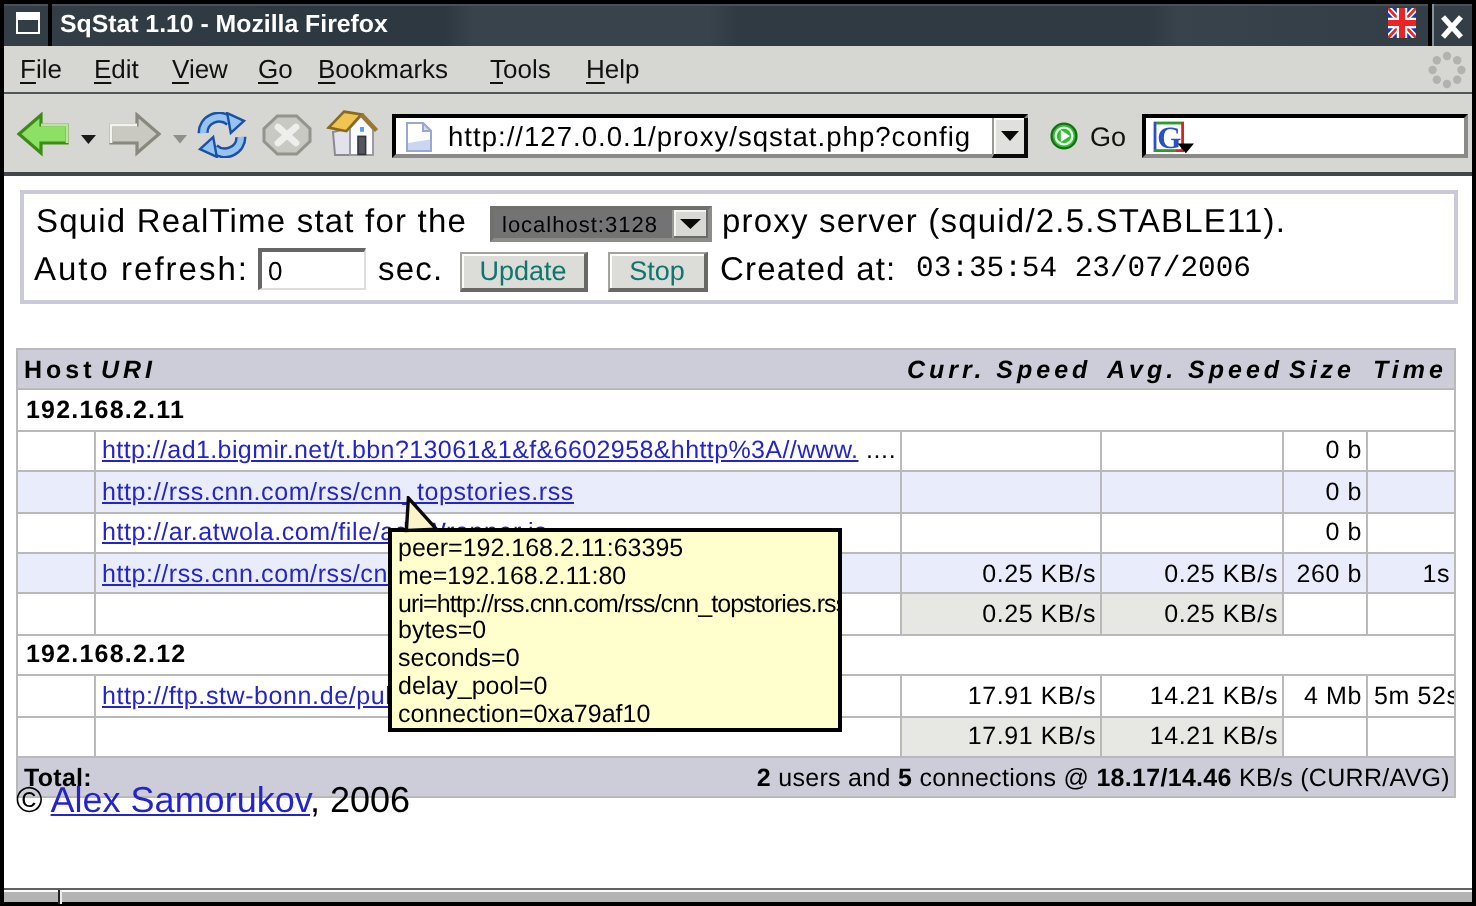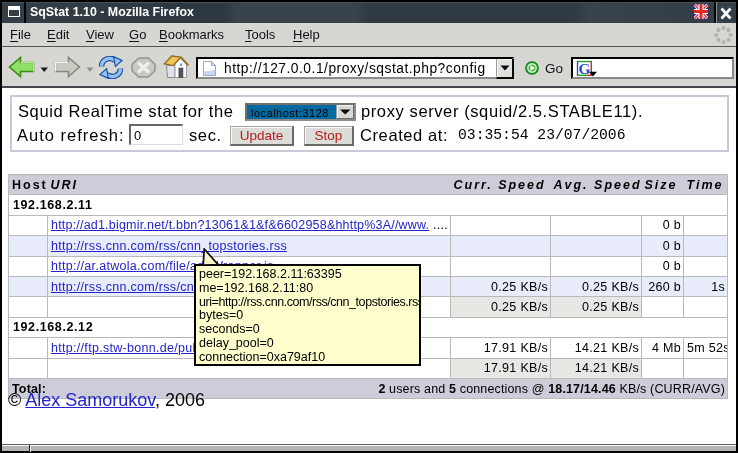--- a/index.html
+++ b/index.html
@@ -35,24 +35,24 @@
 #content { left:2px; top:88px; width:734px; height:356px; background:#fff; overflow:hidden;padding-left:48px; }
 
 #statusbar { left:0; top:444px; width:738px; height:9px; background:linear-gradient(#fafafa 0 1px,#b4b4b4 1px); border-top:1px solid #606060; border-bottom:2px solid #000; border-left:2px solid #000; border-right:2px solid #000; }
 #sbdiv1 { left:29px; top:445px; width:1px; height:7px; background:#222; }
 #sbdiv2 { left:30px; top:445px; width:1px; height:7px; background:#ececec; }
 
 
 #hdrbox { left:8px; top:7px; width:719px; height:57px; border:2px solid #c9c9da; background:#fff; }
 .l1 { position:absolute; top:14px; font-size:16.5px; letter-spacing:0.6px; color:#000; }
 .l2 { position:absolute; top:38px; font-size:16.5px; letter-spacing:0.6px; color:#000; }
-#psel { left:243px; top:15px; width:111px; height:18px; background:#0369a1; border:2px solid #8c8c88; border-top-color:#70706c; border-left-color:#70706c; font-size:11px; letter-spacing:0.5px; padding:2px 0 0 4px; color:#000; }
+#psel { left:243px; top:15px; width:111px; height:18px; background:#737373; border:2px solid #8c8c88; border-top-color:#70706c; border-left-color:#70706c; font-size:11px; letter-spacing:0.5px; padding:2px 0 0 4px; color:#000; }
 #pselbtn { position:absolute; right:0px; top:0px; width:18px; height:14px; background:#d8d8d4; border-left:1px solid #9a9a96; box-shadow:inset -1px -1px 0 #6a6a66, inset 1px 1px 0 #f4f4f2; }
 #refinput { left:127px; top:36px; width:54px; height:21px; background:#fff; border-top:2px solid #666; border-left:2px solid #666; border-bottom:1px solid #ddd; border-right:1px solid #ddd; font-size:13px; padding-left:3px; padding-top:1px; }
-.btn { position:absolute; top:38px; height:20px; background:#dcdcd8; border:1px solid #a2a29e; border-right:2px solid #686864; border-bottom:2px solid #686864; box-shadow:inset 1px 1px 0 #fcfcfa; font-size:13.5px; text-align:center; color:#b91c1c; }
+.btn { position:absolute; top:38px; height:20px; background:#dcdcd8; border:1px solid #a2a29e; border-right:2px solid #686864; border-bottom:2px solid #686864; box-shadow:inset 1px 1px 0 #fcfcfa; font-size:13.5px; text-align:center; color:#0f766e; }
 #btnupd { left:228px; width:64px; padding-top:1px; }
 #btnstop { left:302px; width:50px; padding-top:1px; }
 #mono1 { left:456px; top:39px; font-family:"Liberation Mono", monospace; font-size:14.7px; }
 
 table { border-collapse:collapse; table-layout:fixed; }
 #stat { position:absolute; left:6px; top:86px; width:720px; }
 #stat td { border:1px solid #b9b9b9; font-size:12.5px; letter-spacing:0.3px; height:20.4px; padding:0 2px 0 3px; overflow:hidden; white-space:nowrap; }
 #stat tr.hdr td { background:#cdcdd9; font-weight:bold; letter-spacing:2px; border-left:none; border-right:none; }
 #stat tr.hdr td:first-child { border-left:1px solid #b9b9b9; }
 #stat tr.hdr td:last-child { border-right:1px solid #b9b9b9; }

